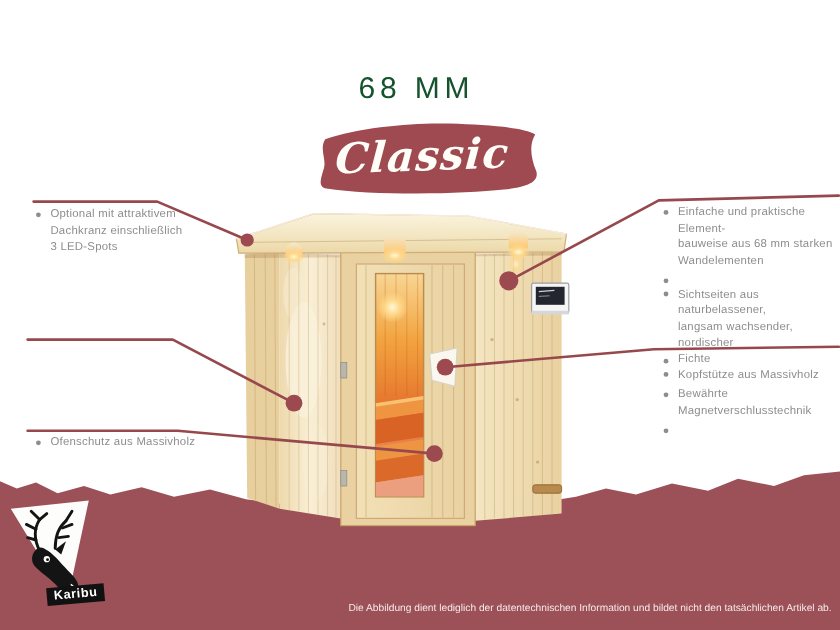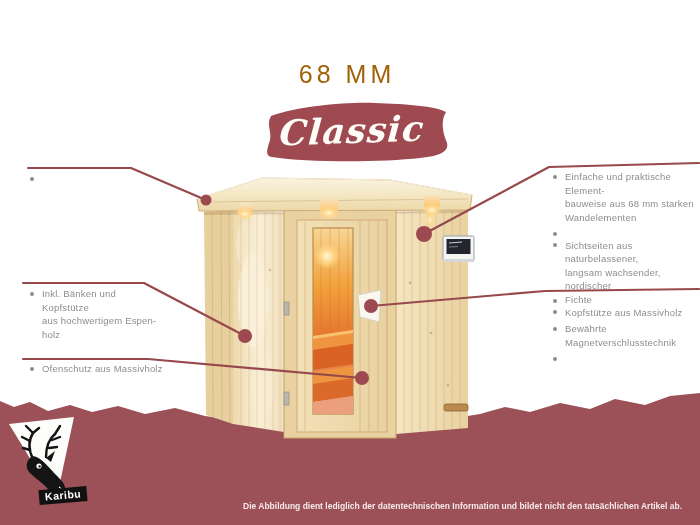--- a/index.html
+++ b/index.html
@@ -2,40 +2,40 @@
 <html><head>
 <meta charset="utf-8">
 <style>
   html,body{margin:0;padding:0;}
   body{width:700px;height:525px;overflow:hidden;background:#fff;
        font-family:"Liberation Sans",sans-serif;}
   #stage{position:relative;width:700px;height:525px;background:#ffffff;}
   svg{position:absolute;left:0;top:0;}
 
   .title{position:absolute;left:237px;top:60px;width:220px;text-align:center;
-         font-size:25px;letter-spacing:4px;color:#a16207;font-weight:400;}
+         font-size:25px;letter-spacing:4px;color:#14532d;font-weight:400;}
   .classic-text{position:absolute;left:263px;top:102px;width:178px;height:56px;
          display:flex;align-items:center;justify-content:center;
          font-family:"DejaVu Serif",serif;font-style:italic;font-weight:700;
          font-size:35px;color:#fffdf8;transform:rotate(-2deg) skewX(-6deg);
          letter-spacing:1px;}
 
   .ann{position:absolute;display:flex;gap:8px;align-items:flex-start;
        font-size:9.5px;line-height:13.5px;color:#8d8d8d;letter-spacing:.2px;}
   .ann .dot{flex:0 0 auto;width:4px;height:4px;border-radius:50%;
        background:#8d8d8d;margin-top:4.5px;}
   .ann .txt{white-space:pre-line;}
   .ann-col{position:absolute;display:flex;flex-direction:column;gap:3px;}
   .ann-col .ann{position:static;}
 
   .brand-label{position:absolute;left:39px;top:488px;background:#111111;
        color:#ffffff;font-weight:bold;font-size:10.5px;padding:1px 6px 2px;
        letter-spacing:.5px;transform:rotate(-5deg);}
-  .disclaimer{position:absolute;right:7px;top:500px;width:450px;text-align:left;
-       font-size:8.5px;line-height:12px;font-weight:bold;color:#f7eaea;}
+  .disclaimer{position:absolute;right:7px;top:500px;width:450px;text-align:right;
+       font-size:8.5px;line-height:12px;font-weight:normal;color:#f7eaea;}
 </style>
 </head>
 <body>
 
 <div id="stage">
 
   <svg width="700" height="525" viewBox="0 0 700 525">
     <defs>
       <linearGradient id="gRoof" x1="0" y1="0" x2="0" y2="1">
         <stop offset="0" stop-color="#faf3de"></stop>
@@ -241,26 +241,23 @@
       <circle cx="424" cy="234" r="8"></circle>
       <circle cx="371" cy="306" r="7"></circle>
     </g>
   </svg>
 
   <div class="title">68 MM</div>
   <div class="classic-text">Classic</div>
 
   <div class="ann" style="left:30px;top:172px;width:130px">
     <span class="dot"></span>
-  </div>
-  <div class="ann" style="left:30px;top:287px;width:135px">
-    <span class="dot"></span>
-    <span class="txt">Inkl. Bänken und Kopfstütze
-aus hochwertigem Espen-
-holz</span>
+    <span class="txt">Optional mit attraktivem
+Dachkranz einschließlich
+3 LED-Spots</span>
   </div>
   <div class="ann" style="left:30px;top:362px;width:160px">
     <span class="dot"></span>
     <span class="txt">Ofenschutz aus Massivholz</span>
   </div>
 
   <div class="ann-col" style="left:553px;top:170px;width:150px">
     <div class="ann">
       <span class="dot"></span>
       <span class="txt">Einfache und praktische Element-

